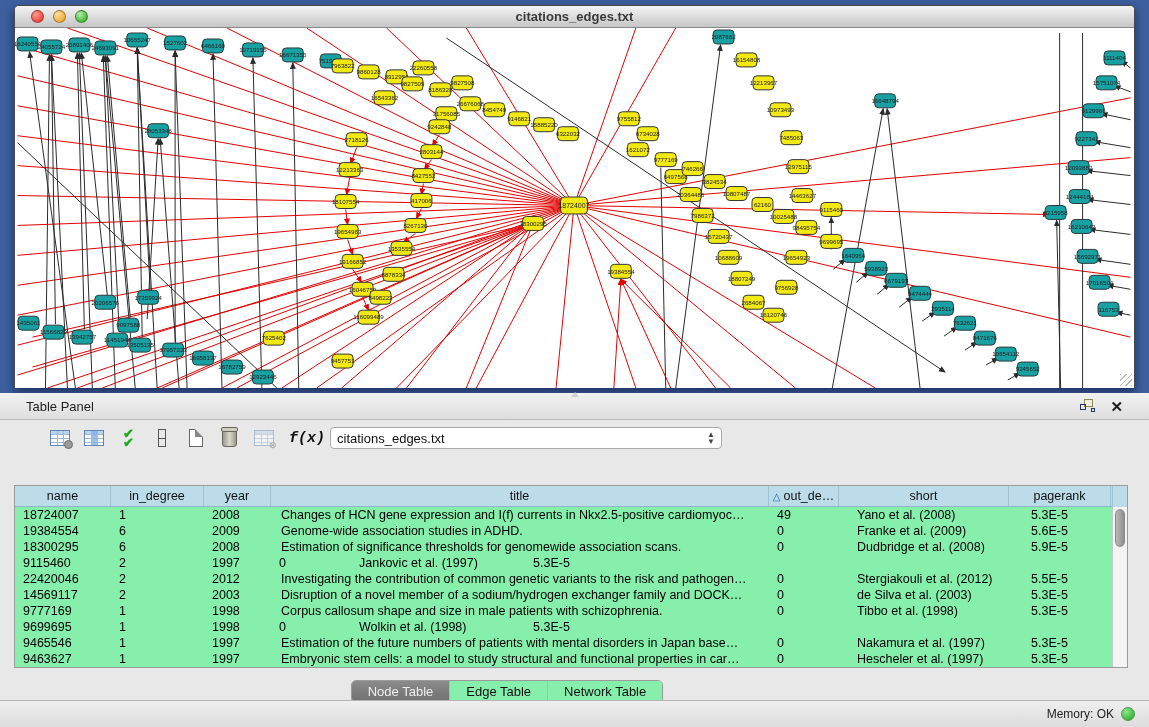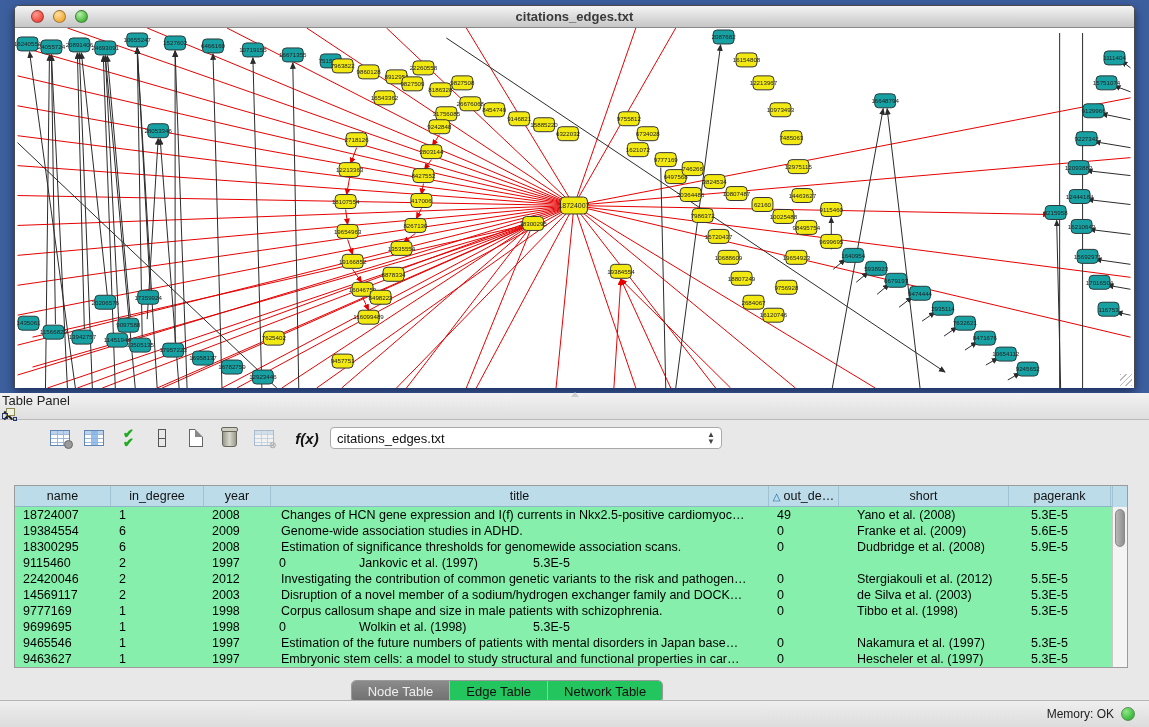--- a/index.html
+++ b/index.html
@@ -21,34 +21,34 @@
   .win-title { position:absolute; left:0; right:0; text-align:center; font-size:13px;
     font-weight:bold; color:#3a3a3a; pointer-events:none; }
   .canvas { position:relative; width:1119px; height:360px; background:#fff; overflow:hidden; }
   .canvas svg { display:block; }
   .grip { position:absolute; right:2px; bottom:2px; width:12px; height:12px;
     background:repeating-linear-gradient(135deg,#bbb 0 1px,transparent 1px 4px); }
 
   
   .table-panel { position:absolute; left:0; top:393px; width:1149px; height:307px; background:#e8e8e8; }
   .panel-titlebar { height:27px; background:linear-gradient(#f2f2f2,#dedede);
-    border-bottom:1px solid #b9b9b9; display:flex; align-items:flex-start; padding:0 2px;flex-direction:column; }
+    border-bottom:1px solid #b9b9b9; display:flex; align-items:center; padding:0 26px; }
   .panel-title { font-size:13px; color:#222; }
   .panel-titlebar .spacer { flex:1; }
   .float-icon { width:16px; height:14px; position:relative; margin-right:14px; cursor:pointer; }
   .float-icon .sq1 { position:absolute; left:4px; top:0; width:9px; height:8px; border:1px solid #8a8a55; background:#efefdf; }
   .float-icon .sq2 { position:absolute; left:0; top:5px; width:6px; height:6px; border:1px solid #24346c; }
   .float-icon .sq3 { position:absolute; left:11px; top:9px; width:4px; height:4px; border:1px solid #24346c; }
   .close-x { font-size:15px; font-weight:bold; color:#1b1b1b; cursor:pointer; line-height:1; }
 
   .toolbar { height:36px; display:flex; align-items:center; padding-left:46px; }
   .tbtn { width:27px; height:26px; margin-right:7px; display:flex; align-items:center;
     justify-content:center; cursor:pointer; }
   .tbtn.disabled { opacity:.45; cursor:default; }
-  .fx { font-family:Liberation Sans, sans-serif; font-style:italic; font-weight:bold;
+  .fx { font-family:Liberation Mono, monospace; font-style:italic; font-weight:bold;
     font-size:15px; color:#111;margin-left:19px; }
   .combo { margin-left:12px; width:392px; height:22px; background:#fff; border:1px solid #a9a9a9;
     border-radius:4px; display:flex; align-items:center; padding:0 6px; font-size:13px; color:#111; cursor:pointer; }
   .combo .val { flex:1; }
   .combo .arrows { font-size:8px; color:#444; line-height:7px; text-align:center; }
 
   .grid { position:absolute; left:14px; top:92px; width:1114px; height:183px;
     border:1px solid #9b9b9b; background:#86efac; }
   .thead { display:flex; height:21px; background:#bcdcea;
     border-bottom:1px solid #8fb6c6; }
@@ -68,21 +68,21 @@
     background:#f4f4f4; border-left:1px solid #c9c9c9; }
   .thumb { position:absolute; left:2px; top:2px; width:10px; height:38px; border-radius:5px;
     background:linear-gradient(90deg,#b9b9b9,#8f8f8f); border:1px solid #8a8a8a; }
   .hdr-corner { position:absolute; right:0; top:0; width:15px; height:21px; background:#bcdcea; border-left:1px solid #9fc3d2; }
 
   .tabs-row { position:absolute; left:0; top:283px; width:1014px; height:30px;
     display:flex; justify-content:center; align-items:center; }
   .seg { display:flex; border:1px solid #9a9a9a; border-radius:5px; overflow:hidden;
     background:#fff; box-shadow:0 1px 1px rgba(0,0,0,.15); }
   .seg button { font-family:"Liberation Sans",sans-serif; font-size:13px; padding:3px 16px;
-    border:none; background:#22c55e; color:#111; border-right:1px solid #b5b5b5; cursor:pointer; }
+    border:none; background:#86efac; color:#111; border-right:1px solid #b5b5b5; cursor:pointer; }
   .seg button:last-child { border-right:none; }
   .seg button.sel { background:linear-gradient(#8b8b8b,#6f6f6f); color:#efefef; }
 
   .panel-handle { position:absolute; left:50%; top:-1px; width:0; height:0; margin-left:-4px;
     border-left:4px solid transparent; border-right:4px solid transparent; border-bottom:5px solid #cfcfcf; }
 
   
   .status-bar { position:absolute; left:0; top:700px; width:1149px; height:27px;
     background:linear-gradient(#efefef,#dcdcdc); border-top:1px solid #b4b4b4;
     display:flex; align-items:center; justify-content:flex-end; padding-right:14px; }

